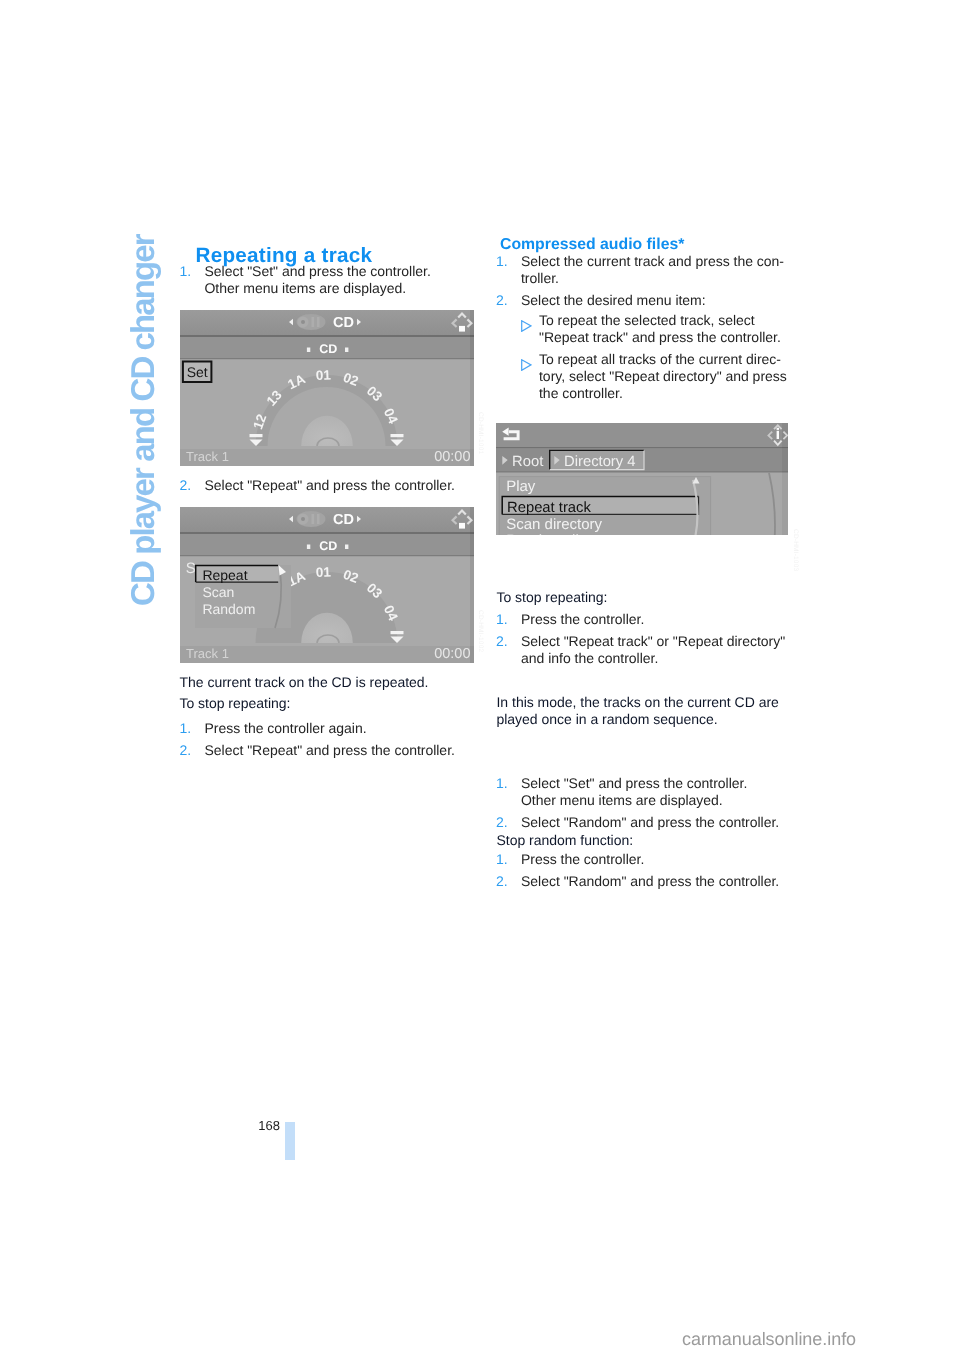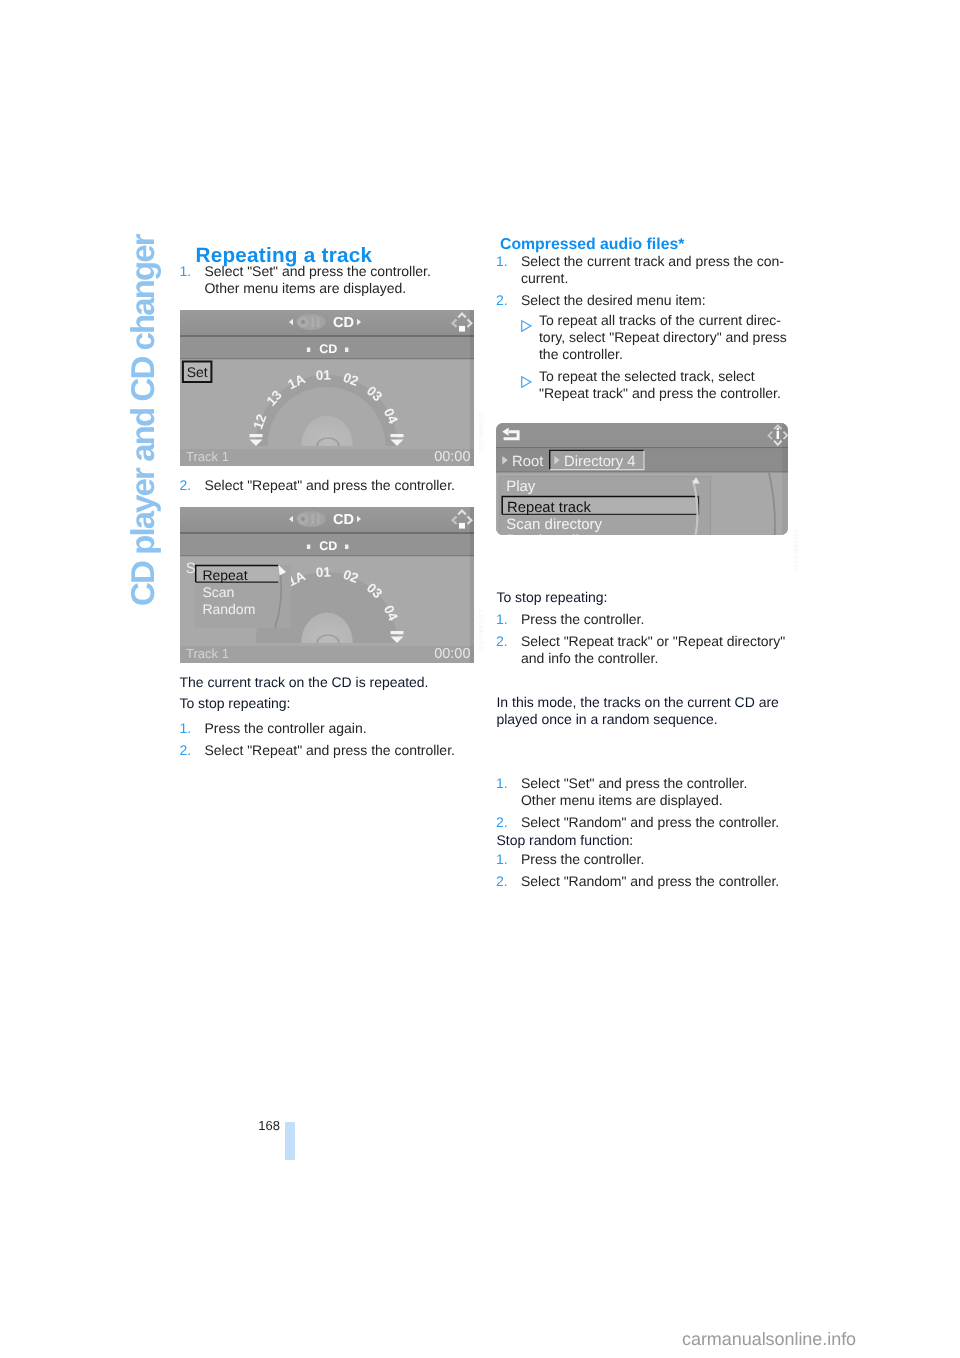--- a/index.html
+++ b/index.html
@@ -72,31 +72,31 @@
   <p class="para" style="position:absolute;left:179.5px;top:695px;width:292px;">To stop repeating:</p>
 
   <ol class="num" style="position:absolute;left:179.5px;top:719.5px;width:292px;">
     <li><span class="n">1.</span><span>Press the controller again.</span></li>
     <li><span class="n">2.</span><span>Select "Repeat" and press the controller.</span></li>
   </ol>
 
   <h2 class="sec2" style="position:absolute;left:497px;top:232.5px;width:300px;">Compressed audio files*</h2>
 
   <ol class="num" style="position:absolute;left:496px;top:252.5px;width:300px;">
-    <li><span class="n">1.</span><span>Select the current track and press the con-</span><br><span>current.</span></li>
+    <li><span class="n">1.</span><span>Select the current track and press the con-</span><br><span>troller.</span></li>
     <li><span class="n">2.</span><span>Select the desired menu item:</span></li>
   </ol>
 
   <ul class="tri" style="position:absolute;left:513px;top:311.5px;width:292px;">
     <li><span class="t"><svg width="11" height="12" viewBox="0 0 11 12">
             <path d="M0.7 0.7 L10.1 5.9 L0.7 11.3 Z" fill="none" stroke="#4ba6f5" stroke-width="1.25" stroke-linejoin="miter"></path>
-          </svg></span><span>To repeat all tracks of the current direc-</span><br><span>tory, select "Repeat directory" and press</span><br><span>the controller.</span></li>
+          </svg></span><span>To repeat the selected track, select</span><br><span>"Repeat track" and press the controller.</span></li>
     <li><span class="t"><svg width="11" height="12" viewBox="0 0 11 12">
             <path d="M0.7 0.7 L10.1 5.9 L0.7 11.3 Z" fill="none" stroke="#4ba6f5" stroke-width="1.25" stroke-linejoin="miter"></path>
-          </svg></span><span>To repeat the selected track, select</span><br><span>"Repeat track" and press the controller.</span></li>
+          </svg></span><span>To repeat all tracks of the current direc-</span><br><span>tory, select "Repeat directory" and press</span><br><span>the controller.</span></li>
   </ul>
 
   <p class="para" style="position:absolute;left:496.5px;top:589px;width:300px;">To stop repeating:</p>
 
   <ol class="num" style="position:absolute;left:496px;top:610.5px;width:300px;">
     <li><span class="n">1.</span><span>Press the controller.</span></li>
     <li><span class="n">2.</span><span>Select "Repeat track" or "Repeat directory"</span><br><span>and info the controller.</span></li>
   </ol>
 
 
@@ -246,21 +246,21 @@
       </g>
       <g>
         <text class="f2-cd2" x="148.2" y="42.9" text-anchor="middle" font-family="Liberation Sans, sans-serif" font-size="12.5" font-weight="bold" fill="#fcfcfc">CD</text>
         <rect x="126.9" y="37.5" width="3.4" height="4.5" fill="#f0f0f0"></rect>
         <rect x="165" y="37.5" width="3.4" height="4.5" fill="#f0f0f0"></rect>
       </g>
     </svg>
   </div>
   <div class="credit" style="left:484px;top:610px;">CD-HMI-1002</div>
 
-  <div class="fig" id="fig3" style="left:496px;top:423px;width:292px;height:112px;border-radius:7px;">
+  <div class="fig" id="fig3" style="left:496px;top:423px;width:292px;height:112px;">
     <svg width="292" height="155" viewBox="0 0 292 155">
       <rect x="0" y="0" width="292" height="155" fill="#adadad"></rect>
       <rect x="0" y="0" width="292" height="24" fill="#919191"></rect>
       <rect x="0" y="24" width="292" height="1.6" fill="#717171"></rect>
       <rect x="0" y="25.6" width="292" height="22.5" fill="#8c8c8c"></rect>
       <rect x="0" y="48.1" width="292" height="1.6" fill="#797979"></rect>
       <rect x="0" y="49.7" width="292" height="105.3" fill="#a8a8a8"></rect>
 
       <path d="M273 49.7 Q285 102 273 155" fill="none" stroke="#8d8d8d" stroke-width="1.8"></path>
 

